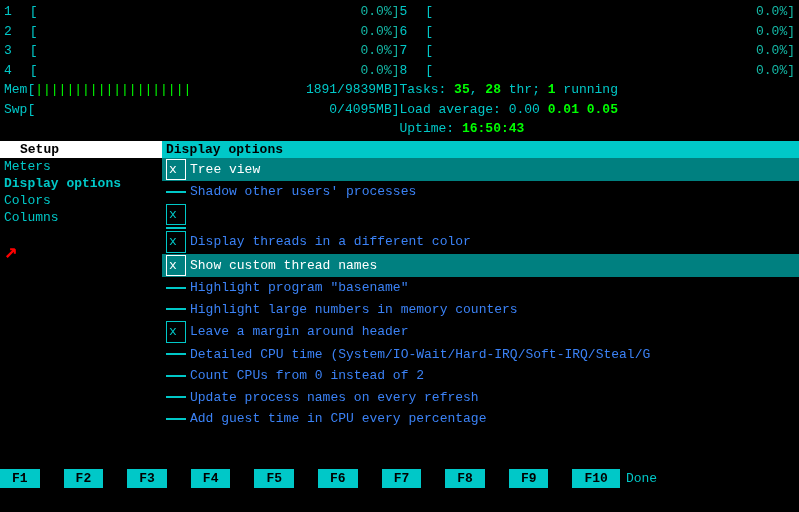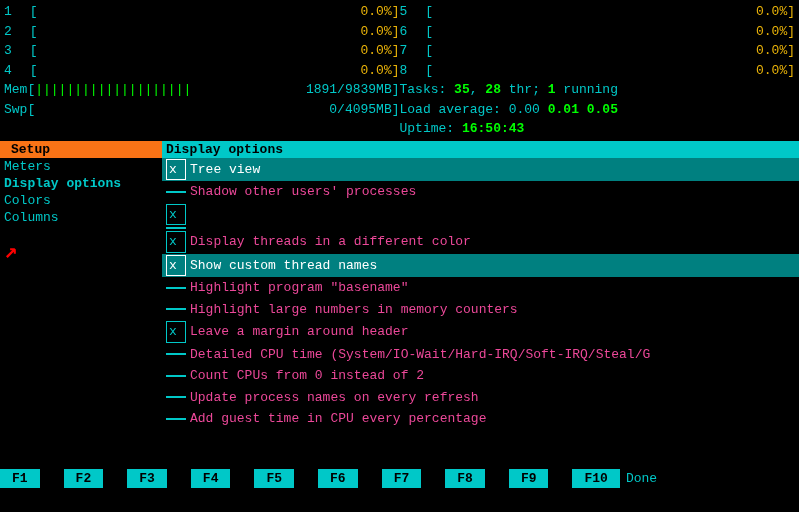--- a/index.html
+++ b/index.html
@@ -21,21 +21,21 @@
     .cpu-left, .cpu-right {
       flex: 1;
     }
     .cpu-row {
       display: flex;
       align-items: center;
       line-height: 1.5;
     }
     .cpu-num { color: #00c8c8; min-width: 18px; }
     .cpu-bar-wrap { color: #00c8c8; }
-    .cpu-pct { color: #eab308; min-width: 55px; text-align: right; flex: 1; }
+    .cpu-pct { color: #14b8a6; min-width: 55px; text-align: right; flex: 1; }
     .mem-row { display: flex; align-items: flex-start; line-height: 1.5; }
     .mem-label { color: #00c8c8; }
     .mem-bar { color: #00ff00; }
     .mem-val { color: #00c8c8; flex: 1; text-align: right; min-width: 80px; }
     .swp-row { display: flex; align-items: center; line-height: 1.5; }
     .stat-row { line-height: 1.5; color: #00c8c8; }
     .stat-bold { color: #00ff00; font-weight: bold; }
     .uptime-val { color: #00ff00; font-weight: bold; }
 
     .main-area {
@@ -43,23 +43,23 @@
       height: calc(512px - 160px - 28px);
     }
 
     .sidebar {
       width: 162px;
       background: #000;
       color: #00c8c8;
       padding: 0;
     }
     .sidebar-header {
-      background: #f97316;
-      color: #000;
-      padding: 1px 11px;
+      background: #ffffff;
+      color: #000;
+      padding: 1px 20px;
       font-weight: bold;
     }
     .sidebar-item {
       padding: 1px 4px;
       cursor: pointer;
       color: #00c8c8;
     }
     .sidebar-item.active {
       color: #00c8c8;
       background: #000;
@@ -100,21 +100,21 @@
     }
     .checkbox {
       display: inline-block;
       min-width: 20px;
       margin-right: 4px;
       color: #00c8c8;
       border: 1px solid #00c8c8;
       padding: 0 2px;
     }
     .checkbox.checked { color: #00c8c8; }
-    .option-label { color: #ec4899; }
+    .option-label { color: #3b82f6; }
     .option-row.highlighted .option-label { color: #fff; }
 
     .footer {
       background: #000;
       color: #000;
       display: flex;
       height: 28px;
       align-items: center;
     }
     .footer-key {

